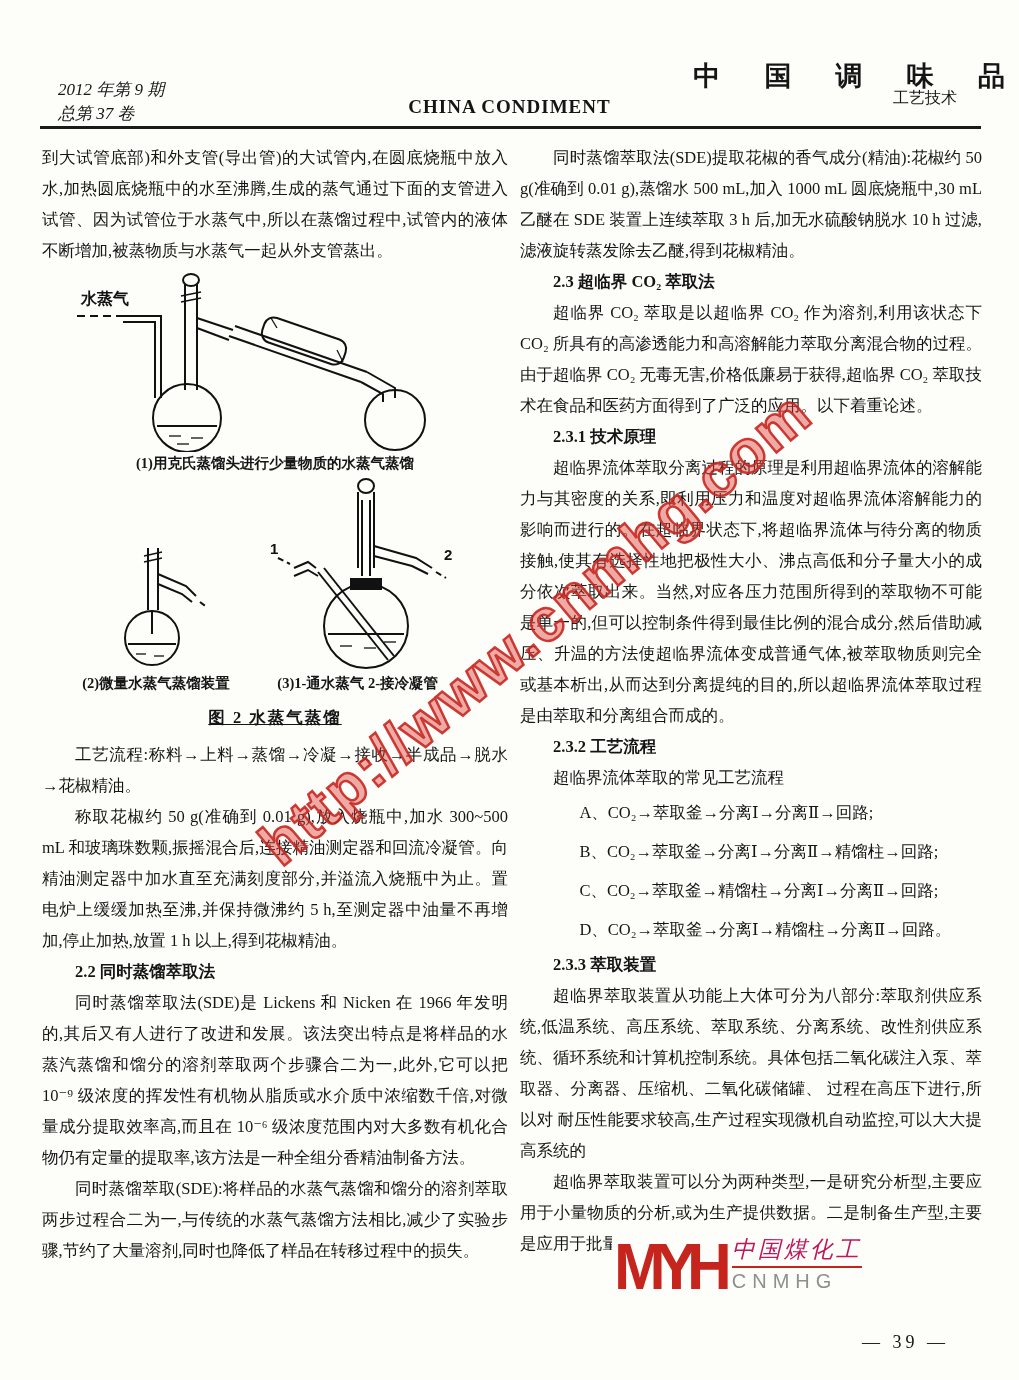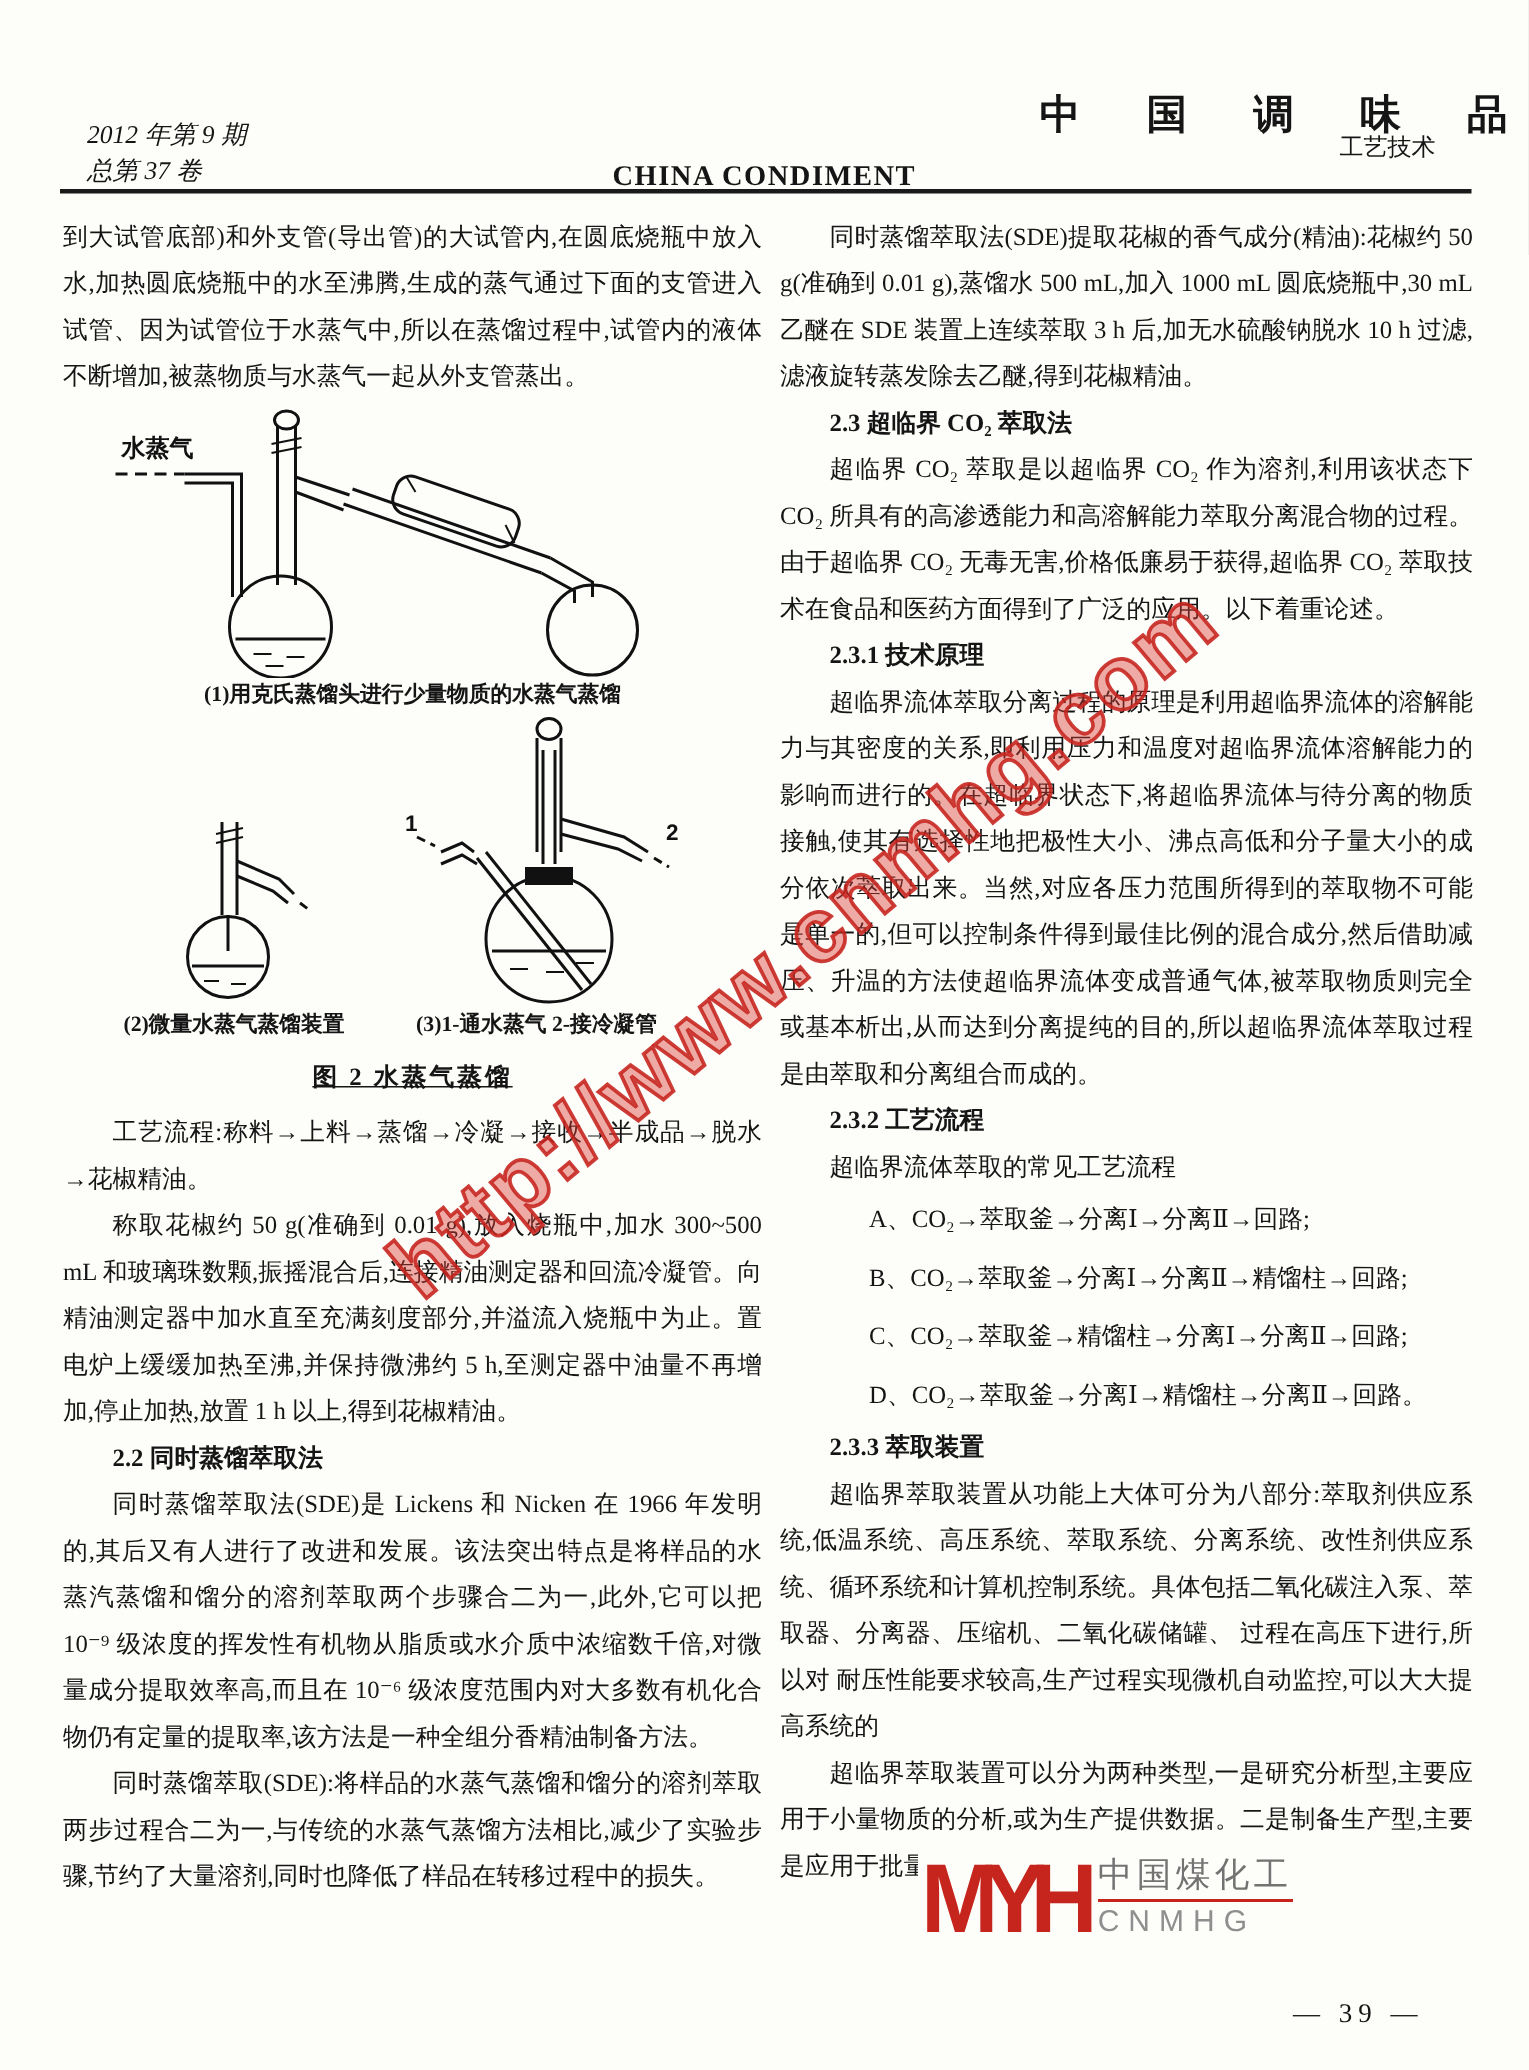--- a/index.html
+++ b/index.html
@@ -5,21 +5,21 @@
   html,body{margin:0;padding:0;background:#e8e8e4;}
   .page{
     position:relative;width:1019px;height:1380px;margin:0 auto;
     background:#fdfdfa;overflow:hidden;color:#151515;
     font-family:"Liberation Serif","DejaVu Serif",serif;
   }
   
   .hdr-issue{position:absolute;left:58px;top:78px;font-size:17px;line-height:24px;font-style:italic;}
   .hdr-center{position:absolute;left:0;right:0;top:58px;text-align:center;}
   .hdr-cn{font-size:27px;font-weight:bold;letter-spacing:14px;font-family:Liberation Mono, monospace;text-align:right;}
-  .hdr-en{font-size:19px;font-weight:bold;margin-top:13px;font-family:"Liberation Serif",serif;letter-spacing:1px;}
+  .hdr-en{font-size:19px;font-weight:bold;margin-top:2px;font-family:"Liberation Serif",serif;letter-spacing:1px;}
   .hdr-right{position:absolute;right:62px;top:88px;font-size:16px;font-weight:normal;}
   .hdr-rule{position:absolute;left:40px;right:38px;top:126px;height:3px;background:#1a1a1a;}
   
   .col{position:absolute;top:142px;width:466px;font-size:16.5px;line-height:31px;
        text-align:justify;text-justify:inter-ideograph;}
   .col-left{left:42px;}
   .col-right{left:520px;width:462px;}
   .col p{margin:0;text-indent:2em;}
   .col p.noindent{text-indent:0;}
   .h-num{font-weight:bold;text-indent:0;margin:3px 0;}
@@ -196,19 +196,19 @@
     <p class="h-num">2.3.3  萃取装置</p>
     <p>超临界萃取装置从功能上大体可分为八部分:萃取剂供应系统,低温系统、高压系统、萃取系统、分离系统、改性剂供应系统、循环系统和计算机控制系统。具体包括二氧化碳注入泵、萃取器、分离器、压缩机、二氧化碳储罐、 过程在高压下进行,所以对 耐压性能要求较高,生产过程实现微机自动监控,可以大大提高系统的</p>
     <p>超临界萃取装置可以分为两种类型,一是研究分析型,主要应用于小量物质的分析,或为生产提供数据。二是制备生产型,主要是应用于批量或大量生产。</p>
   </div>
 
   <div class="watermark">http://www.cnmhg.com</div>
 
   <div class="logo-box">
     <div class="logo-mark" style="color: rgb(198, 37, 29);">MYH</div>
     <div class="logo-text">
-      <div class="logo-cn" style="color: #737373; border-color: rgb(198, 37, 29);">中国煤化工</div>
+      <div class="logo-cn" style="color: #be185d; border-color: rgb(198, 37, 29); font-style: italic;">中国煤化工</div>
       <div class="logo-en" style="color: rgb(143, 143, 143);">CNMHG</div>
     </div>
   </div>
 
   <div class="page-num">— 39 —</div>
 </div>
 
 </body></html>

